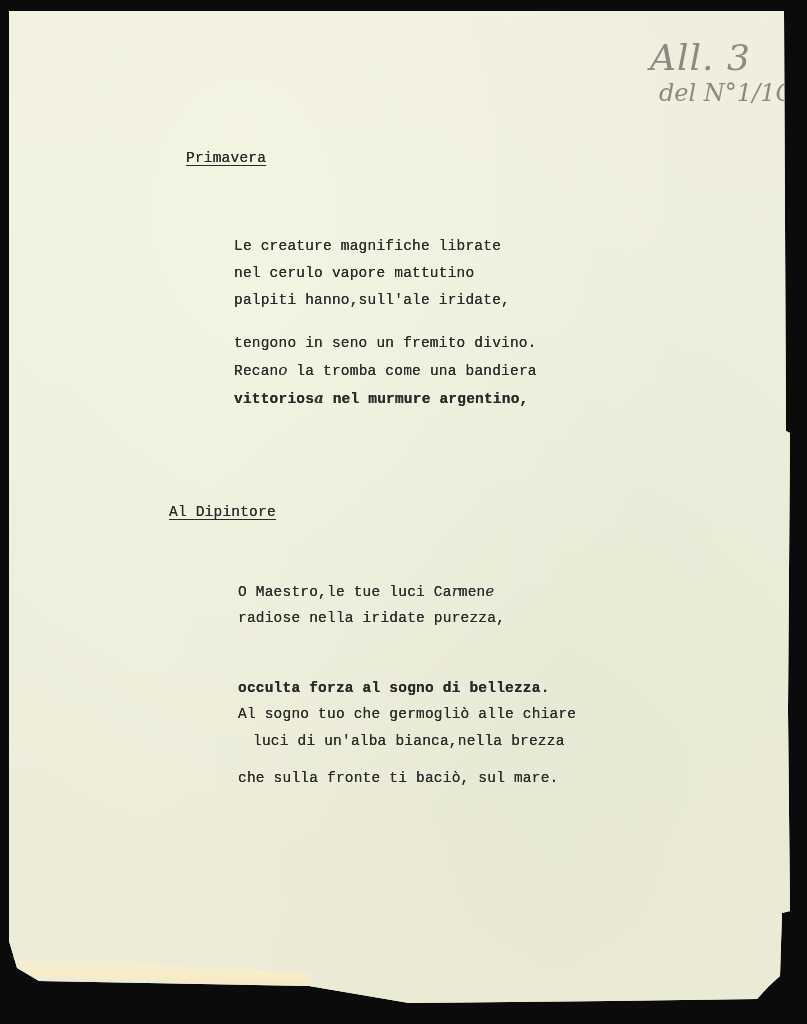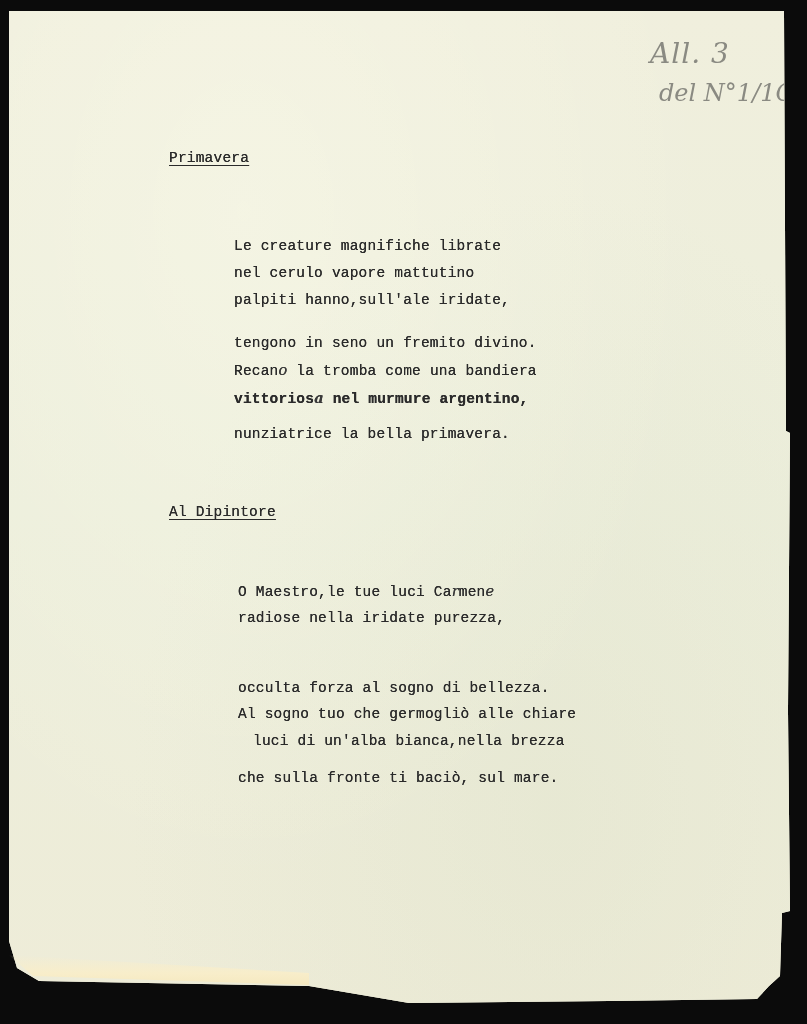--- a/index.html
+++ b/index.html
@@ -72,56 +72,55 @@
       text-decoration: underline;
       text-underline-offset: 3px;
     }
     .handwriting {
       position: absolute;
       font-family: "DejaVu Serif", serif;
       font-style: italic;
       color: #8a8a82;
       white-space: nowrap;
     }
-    .hw-1 { left: 641px; top: 26px; font-size: 28px; letter-spacing: 1px; }
+    .hw-1 { left: 641px; top: 26px; font-size: 36px; letter-spacing: 1px; }
     .hw-2 { left: 650px; top: 68px; font-size: 24px; letter-spacing: 0px; }
     .correction {
       color: #3a3a3a;
       font-family: "DejaVu Serif", serif;
       font-style: italic;
     }
     .poem-line { position: absolute; margin-top: 28px; }
   </style>
 </head>
 <body>
 
 <div class="scan-frame"></div>
 
 <div class="paper">
 
   <div class="handwriting hw-1">All. 3</div>
   <div class="handwriting hw-2">del N°1/1C</div>
 
-  <div class="typed title" style="left:160px; top:139px;">Primavera</div>
+  <div class="typed title" style="left:177px; top:139px;">Primavera</div>
 
   <div class="typed poem-line" style="left:225px; top:199px;">Le creature magnifiche librate</div>
   <div class="typed poem-line" style="left:225px; top:226px;">nel cerulo vapore mattutino</div>
   <div class="typed poem-line" style="left:225px; top:253px;">palpiti hanno,sull'ale iridate,</div>
 
   <div class="typed poem-line" style="left:225px; top:296px;">tengono in seno un fremito divino.</div>
   <div class="typed poem-line" style="left:225px; top:323px;"><span>Recan</span><span class="correction">o</span><span> la tromba come una bandiera</span></div>
   <div class="typed poem-line" style="left:225px; top:350px;font-weight:bold;"><span>vittorios</span><span class="correction">a</span><span> nel murmure argentino,</span></div>
 
-  <div class="typed poem-line" style="left:225px; top:387px;">nunziatrice la bella primavera.</div>
 
   <div class="typed title" style="left:160px; top:493px;">Al Dipintore</div>
 
   <div class="typed poem-line" style="left:229px; top:544px;"><span>O Maestro,le tue luci Ca</span><span class="correction">r</span><span>men</span><span class="correction">e</span></div>
   <div class="typed poem-line" style="left:229px; top:571px;">radiose nella iridate purezza,</div>
 
-  <div class="typed poem-line" style="left:229px; top:641px;">occulta forza al sogno di bellezza.</div>
+  <div class="typed poem-line" style="left:229px; top:641px;font-weight:bold;">occulta forza al sogno di bellezza.</div>
   <div class="typed poem-line" style="left:229px; top:667px;">Al sogno tuo che germogliò alle chiare</div>
   <div class="typed poem-line" style="left:244px; top:694px;">luci di un'alba bianca,nella brezza</div>
 
   <div class="typed poem-line" style="left:229px; top:731px;">che sulla fronte ti baciò, sul mare.</div>
 </div>
 
 <div class="paper-fold"></div>
 
 </body></html>

